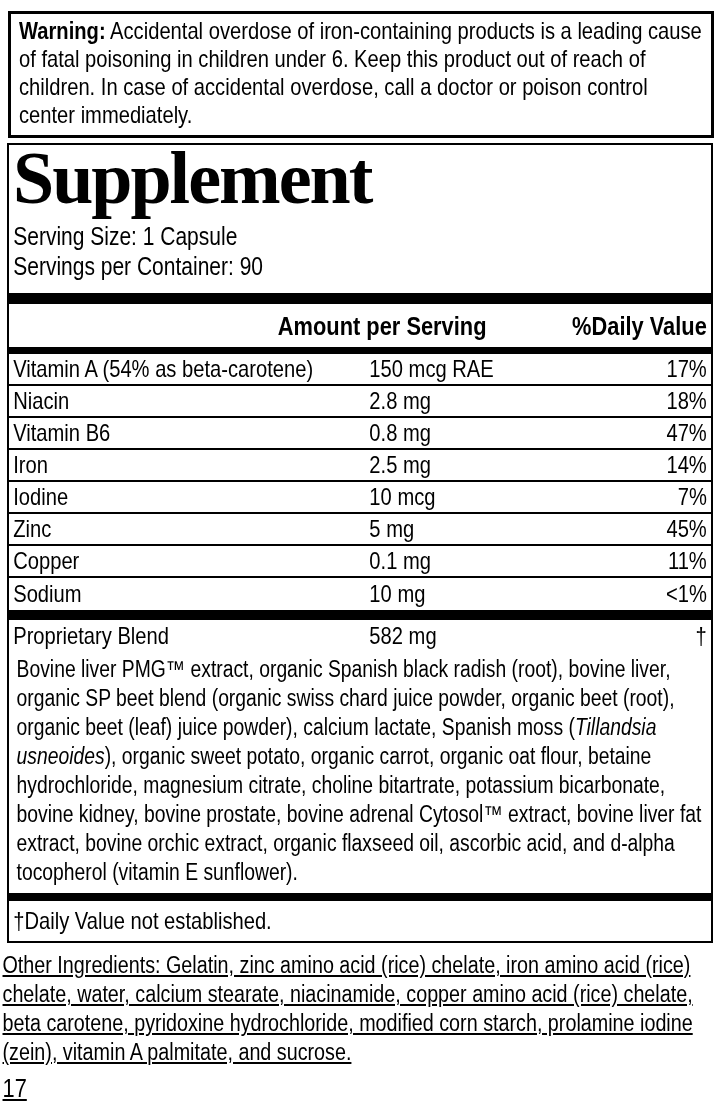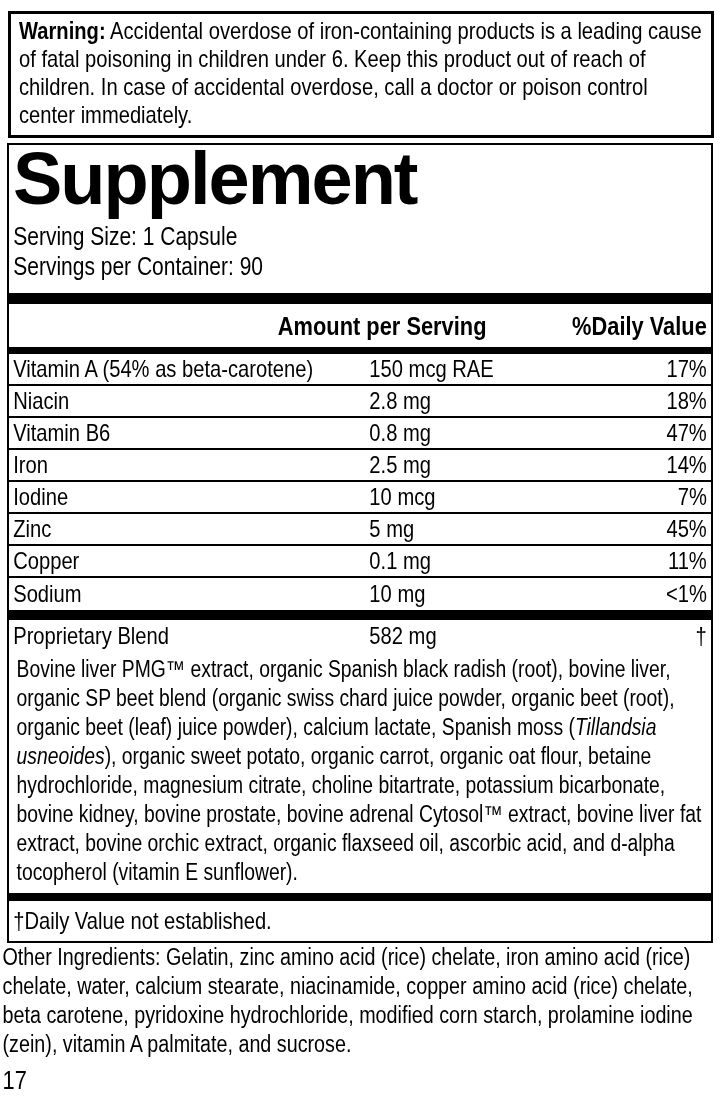--- a/index.html
+++ b/index.html
@@ -14,21 +14,21 @@
   .warning-box { margin: 11px 6px 0 8px; border: 3px solid #000;
     padding: 3px 8px 4px 8px; height: 127px; overflow: hidden; }
   .warning-text { font-size: 24px; line-height: 28px; }
   .warning-text b { font-weight: bold; }
 
   
   .facts-panel { margin: 5px 7px 0 7px; border: 2px solid #000;
     height: 800px; overflow: hidden; }
   .title-row { display: flex; justify-content: space-between; align-items: center;
     height: 62px; margin: 2px 4px 0 4px; font-weight: bold; font-size: 74px;
-    letter-spacing: -2px; white-space: nowrap; }
+    letter-spacing: -2px; white-space: nowrap; font-family: Liberation Serif, serif; }
   .serving-line { font-size: 25px; line-height: 30px; padding-left: 5px; }
   .serving-size { margin-top: 12px; }
 
   .bar { background: #000; width: 100%; }
   .bar-1 { height: 11px; margin-top: 12px; }
   .bar-2 { height: 7px; }
   .bar-3 { height: 10px; }
   .bar-4 { height: 8px; margin-top: 6px; }
 
   .thead { position: relative; height: 43px; font-weight: bold; font-size: 26px; }
@@ -44,21 +44,21 @@
   .cell-dv { text-align: right; }
 
   .blend-row { margin-top: 0; }
   .blend-desc { font-size: 23px; line-height: 29px; padding: 0 10px 0 9px;
     margin-top: 3px; }
   .ital { font-style: italic; }
 
   .footnote { font-size: 24px; line-height: 28px; padding: 6px 5px 0 5px; }
 
   
-  .below { margin-top: 0; }
+  .below { margin-top: 8px; text-decoration: underline; }
   .other-ingredients { font-size: 23.5px; line-height: 29px;
     padding: 0 30px 0 3px; }
   .page-number { font-size: 26px; line-height: 30px; margin-top: 6px;
     padding-left: 3px; }
 </style>
 </head>
 <body>
 
 <div class="warning-box">
   <div class="condense">

